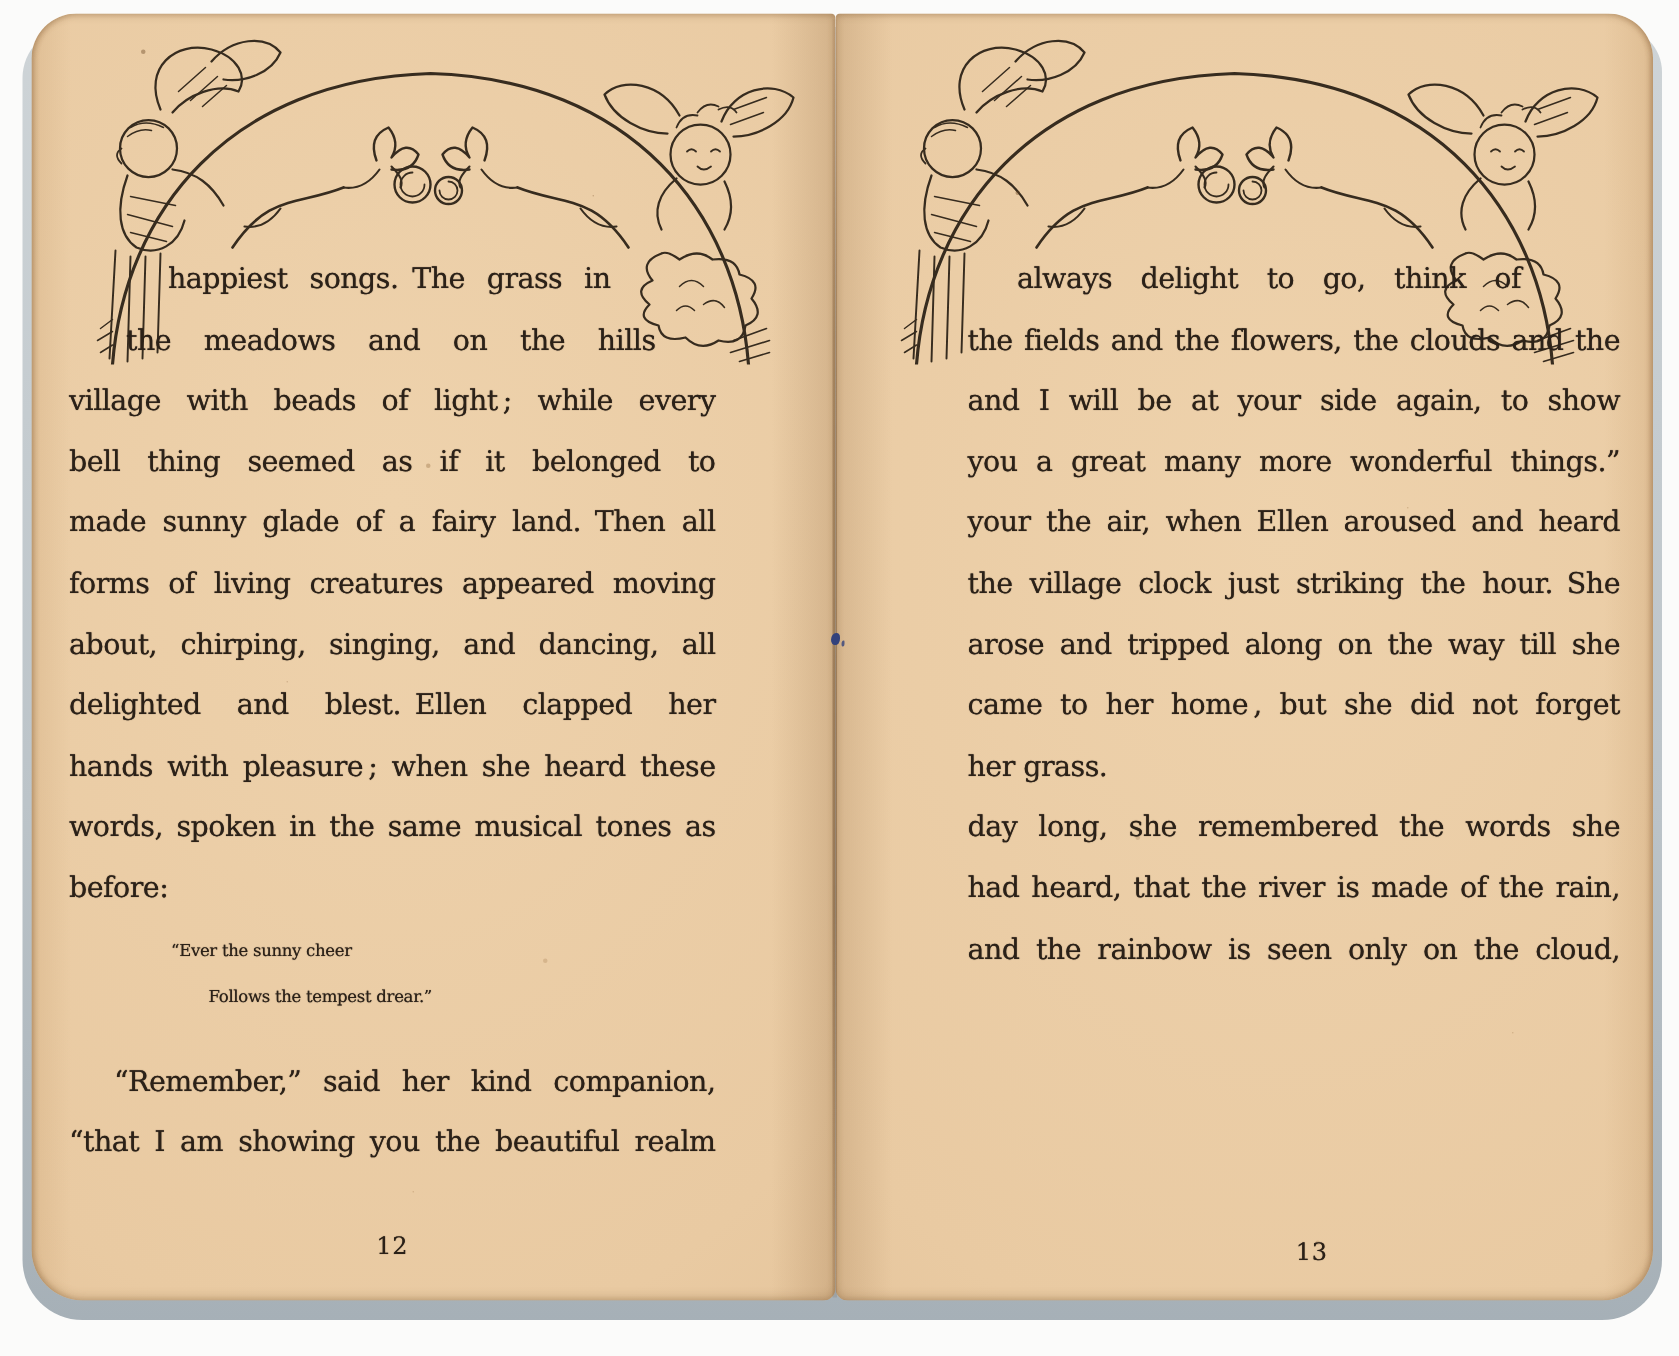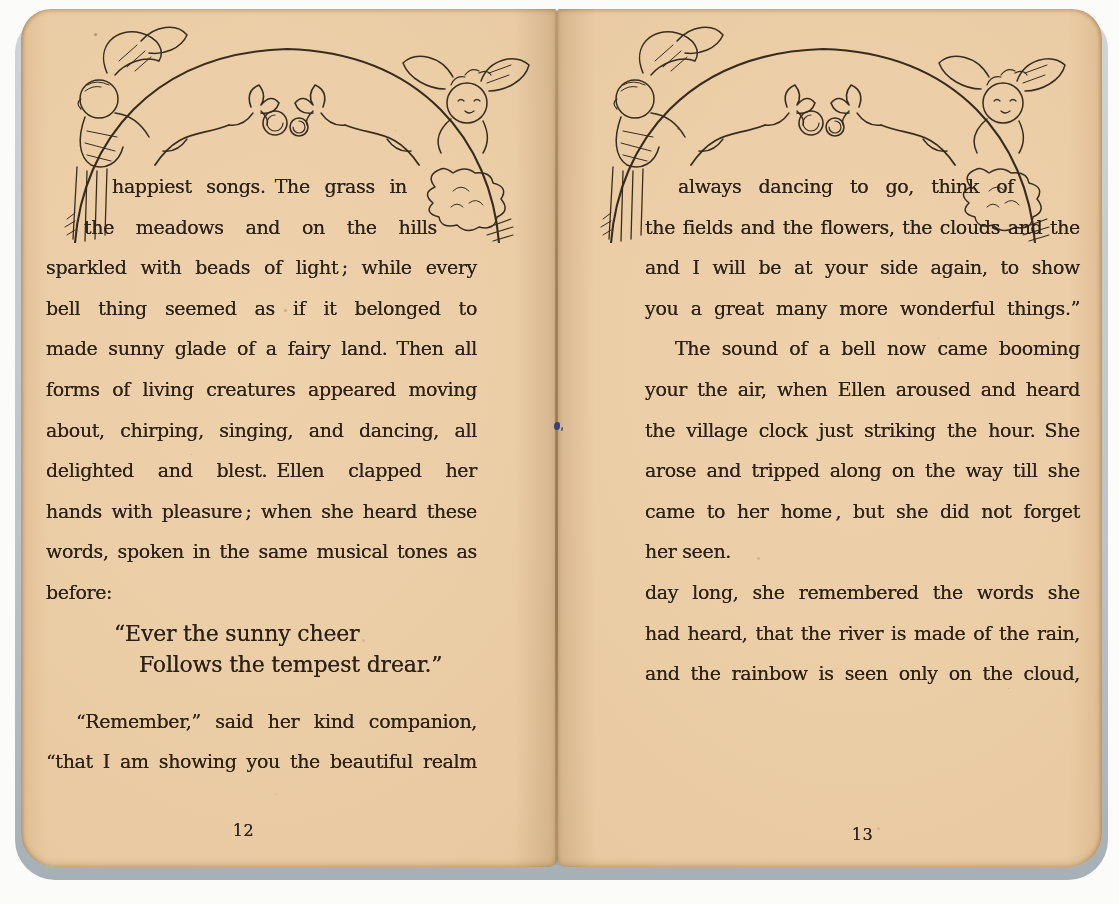--- a/index.html
+++ b/index.html
@@ -61,32 +61,32 @@
     text-shadow:0 0 .6px rgba(43,33,24,.85);
   }
   .nl{text-align-last:left;}
   .ind{text-indent:30px;}
   .a1{margin-left:66px;margin-right:70px;}
   .a2{margin-left:38px;margin-right:40px;}
   .pr .a1{margin-left:58px;margin-right:88px;}
   .pr .a2{margin-left:33px;margin-right:66px;}
   .verse{margin:5px 0 21px 0;}
   .vl{
-    height:31px;line-height:31px;font-size:22px;letter-spacing:-0.2px;
+    height:31px;line-height:31px;font-size:11px;letter-spacing:-0.2px;
     white-space:nowrap;text-shadow:0 0 .6px rgba(43,33,24,.85);
   }
   .v1{margin-left:68px;}
   .v2{margin-left:93px;}
   .pagenum{
     position:absolute;z-index:2;text-align:center;
     font-size:16px;letter-spacing:.5px;
     text-shadow:0 0 .5px rgba(43,33,24,.8);
   }
-  .pl .pagenum{left:7px;width:431px;bottom:27px;}
-  .pr .pagenum{left:88px;width:435px;bottom:23px;}
+  .pl .pagenum{left:25px;width:431px;bottom:27px;}
+  .pr .pagenum{left:100px;width:435px;bottom:23px;}
   
   .speck{
     position:absolute;width:3px;height:3px;border-radius:50%;
     background:rgba(100,65,30,.4);z-index:1;
   }
   .pl .speck{left:73px;top:24px;
     box-shadow:190px 276px 0 0 rgba(130,85,40,.30), 300px 96px 0 -1px rgba(120,80,40,.35),
                96px 420px 0 -1px rgba(120,80,40,.25), 268px 606px 0 0 rgba(140,95,50,.22),
                180px 760px 0 -1px rgba(130,85,45,.25);}
   .pr .speck{left:120px;top:118px;
@@ -152,21 +152,21 @@
   <div class="book">
 
     <section class="page pl">
       <svg class="hdr" viewBox="0 0 500 232">
           <use href="#archdeco"></use>
         </svg>
       <div class="speck"></div>
       <div class="text">
         <div class="ln a1">happiest songs. The grass in</div>
         <div class="ln a2">the meadows and on the hills</div>
-        <div class="ln">sparkled with beads of light ; while every</div>
+        <div class="ln">village with beads of light ; while every</div>
         <div class="ln">bell thing seemed as if it belonged to</div>
         <div class="ln">made sunny glade of a fairy land. Then all</div>
         <div class="ln">forms of living creatures appeared moving</div>
         <div class="ln">about, chirping, singing, and dancing, all</div>
         <div class="ln">delighted and blest. Ellen clapped her</div>
         <div class="ln">hands with pleasure ; when she heard these</div>
         <div class="ln">words, spoken in the same musical tones as</div>
         <div class="ln nl">before:</div>
         <div class="verse">
           <div class="vl v1">“Ever the sunny cheer</div>
@@ -177,30 +177,29 @@
       </div>
       <div class="pagenum">12</div>
     </section>
 
     <section class="page pr">
       <svg class="hdr" viewBox="0 0 500 232">
           <use href="#archdeco"></use>
         </svg>
       <div class="speck"></div>
       <div class="text">
-        <div class="ln a2">always dancing to go, think of</div>
+        <div class="ln a2">always delight to go, think of</div>
         <div class="ln">the fields and the flowers, the clouds and the</div>
         <div class="ln">and I will be at your side again, to show</div>
         <div class="ln">you a great many more wonderful things.”</div>
-        <div class="ln ind">The sound of a bell now came booming</div>
         <div class="ln">your the air, when Ellen aroused and heard</div>
         <div class="ln">the village clock just striking the hour. She</div>
         <div class="ln">arose and tripped along on the way till she</div>
         <div class="ln">came to her home , but she did not forget</div>
-        <div class="ln nl">her seen.</div>
+        <div class="ln nl">her grass.</div>
         <div class="ln">day long, she remembered the words she</div>
         <div class="ln">had heard, that the river is made of the rain,</div>
         <div class="ln">and the rainbow is seen only on the cloud,</div>
       </div>
       <div class="pagenum">13</div>
     </section>
 
     <div class="blot"></div>
   </div>
 </div>

